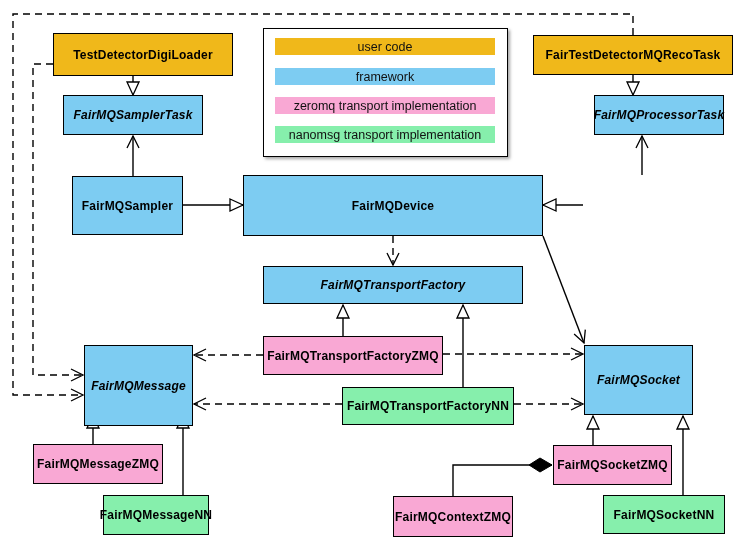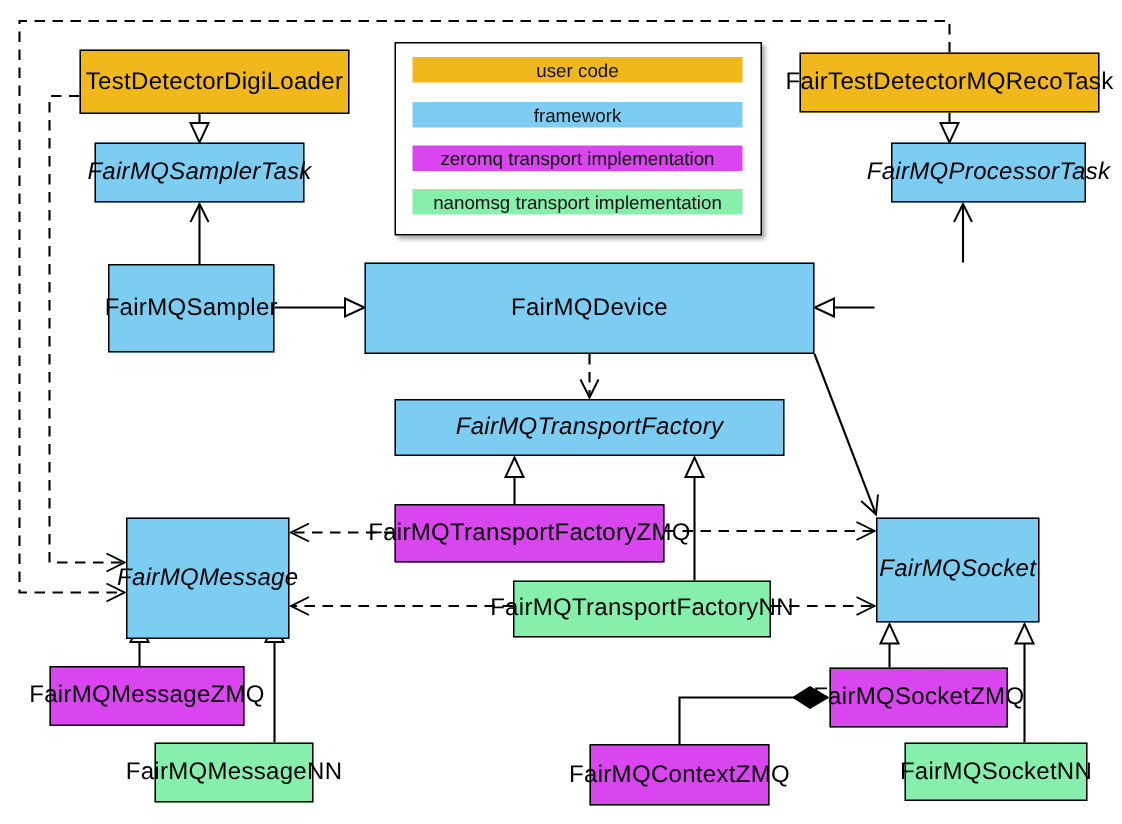--- a/index.html
+++ b/index.html
@@ -3,27 +3,27 @@
 <meta charset="utf-8">
 <style>
   html,body{margin:0;padding:0;background:#fff;}
   #canvas{
     position:relative;width:748px;height:549px;background:#ffffff;
     font-family:"Liberation Sans","DejaVu Sans",sans-serif;overflow:hidden;padding-left:32px;
   }
   .node{
     position:absolute;box-sizing:border-box;border:1.4px solid #000;
     display:flex;align-items:center;justify-content:center;
-    font-weight:normal;font-size:16px;color:#000;white-space:nowrap;
+    font-weight:bold;font-size:12px;color:#000;white-space:nowrap;
     z-index:2;letter-spacing:.2px;
   }
   .abstract{font-style:italic;}
   .c-gold{background:#F0B81A;}
   .c-blue{background:#7DCCF2;}
-  .c-red{background:#d946ef;}
+  .c-red{background:#f9a8d4;}
   .c-green{background:#86efac;}
   #edges{position:absolute;left:0;top:0;z-index:1;}
   #legend{
     position:absolute;left:263px;top:28px;width:245px;height:129px;
     box-sizing:border-box;border:1.5px solid #000;background:#fff;z-index:2;
     box-shadow:2px 2px 3px rgba(0,0,0,0.35);
   }
   .legend-bar{
     position:absolute;left:11px;width:220px;height:17px;
     display:flex;align-items:center;justify-content:center;

